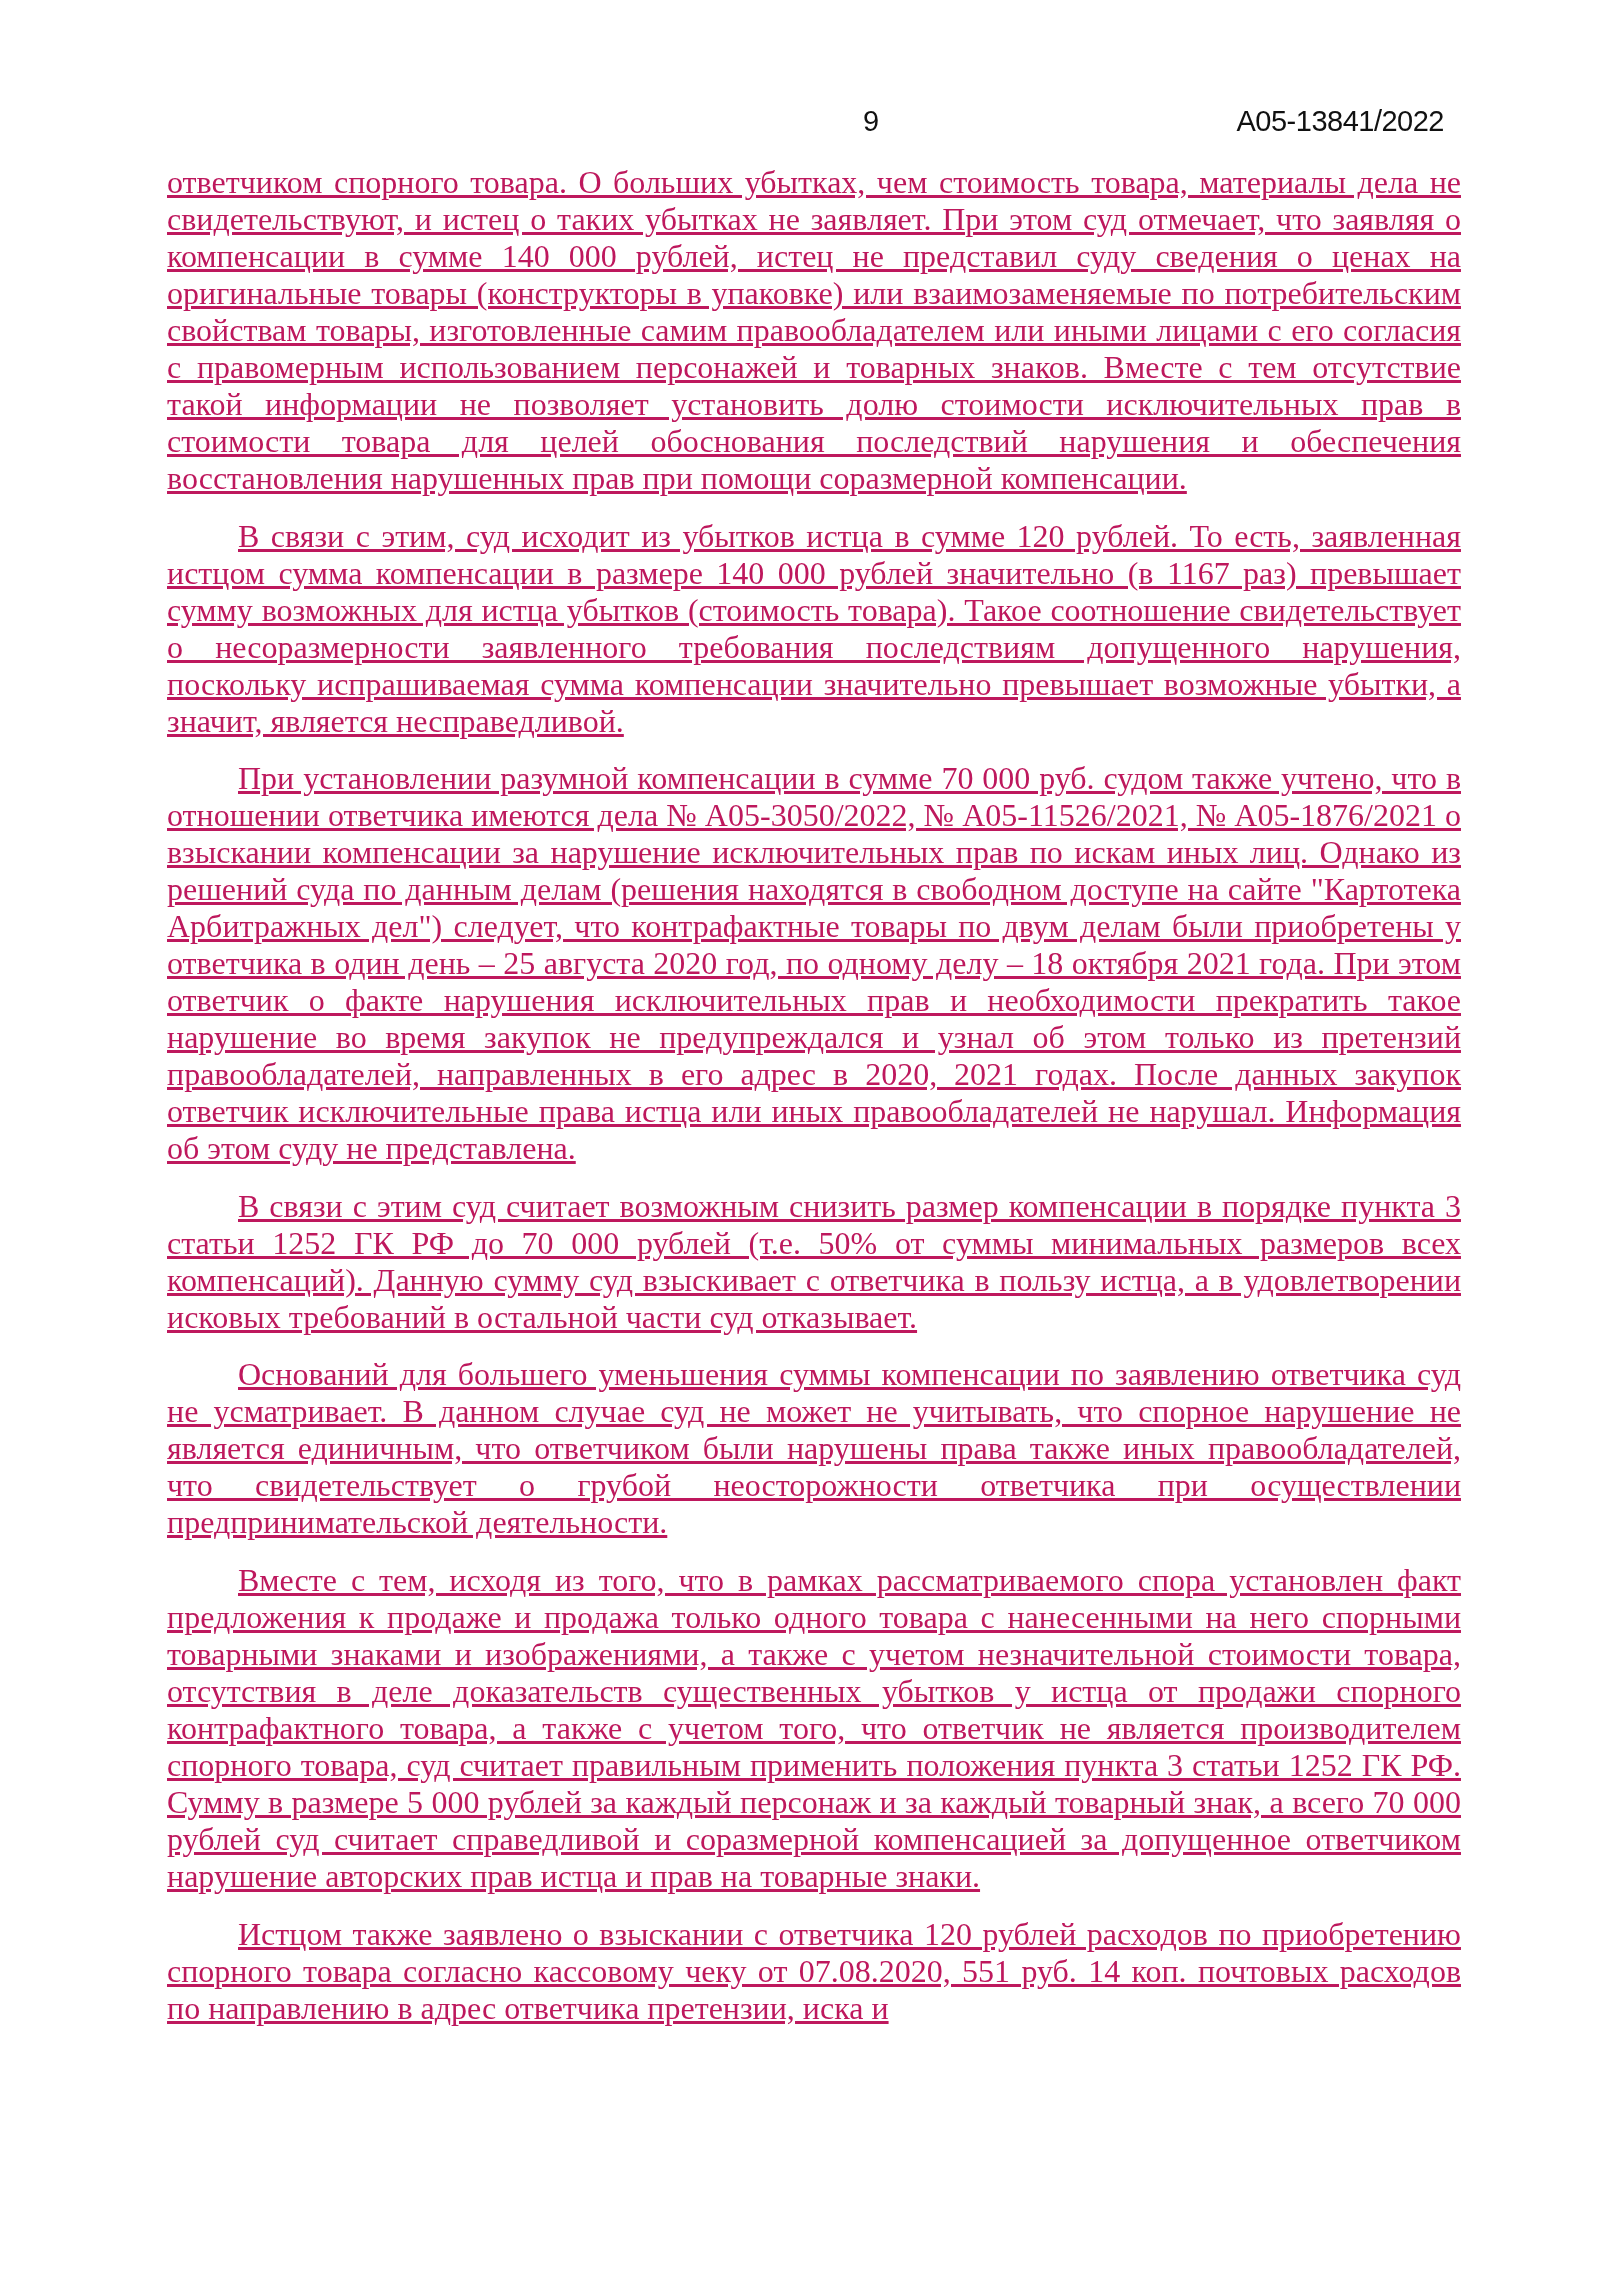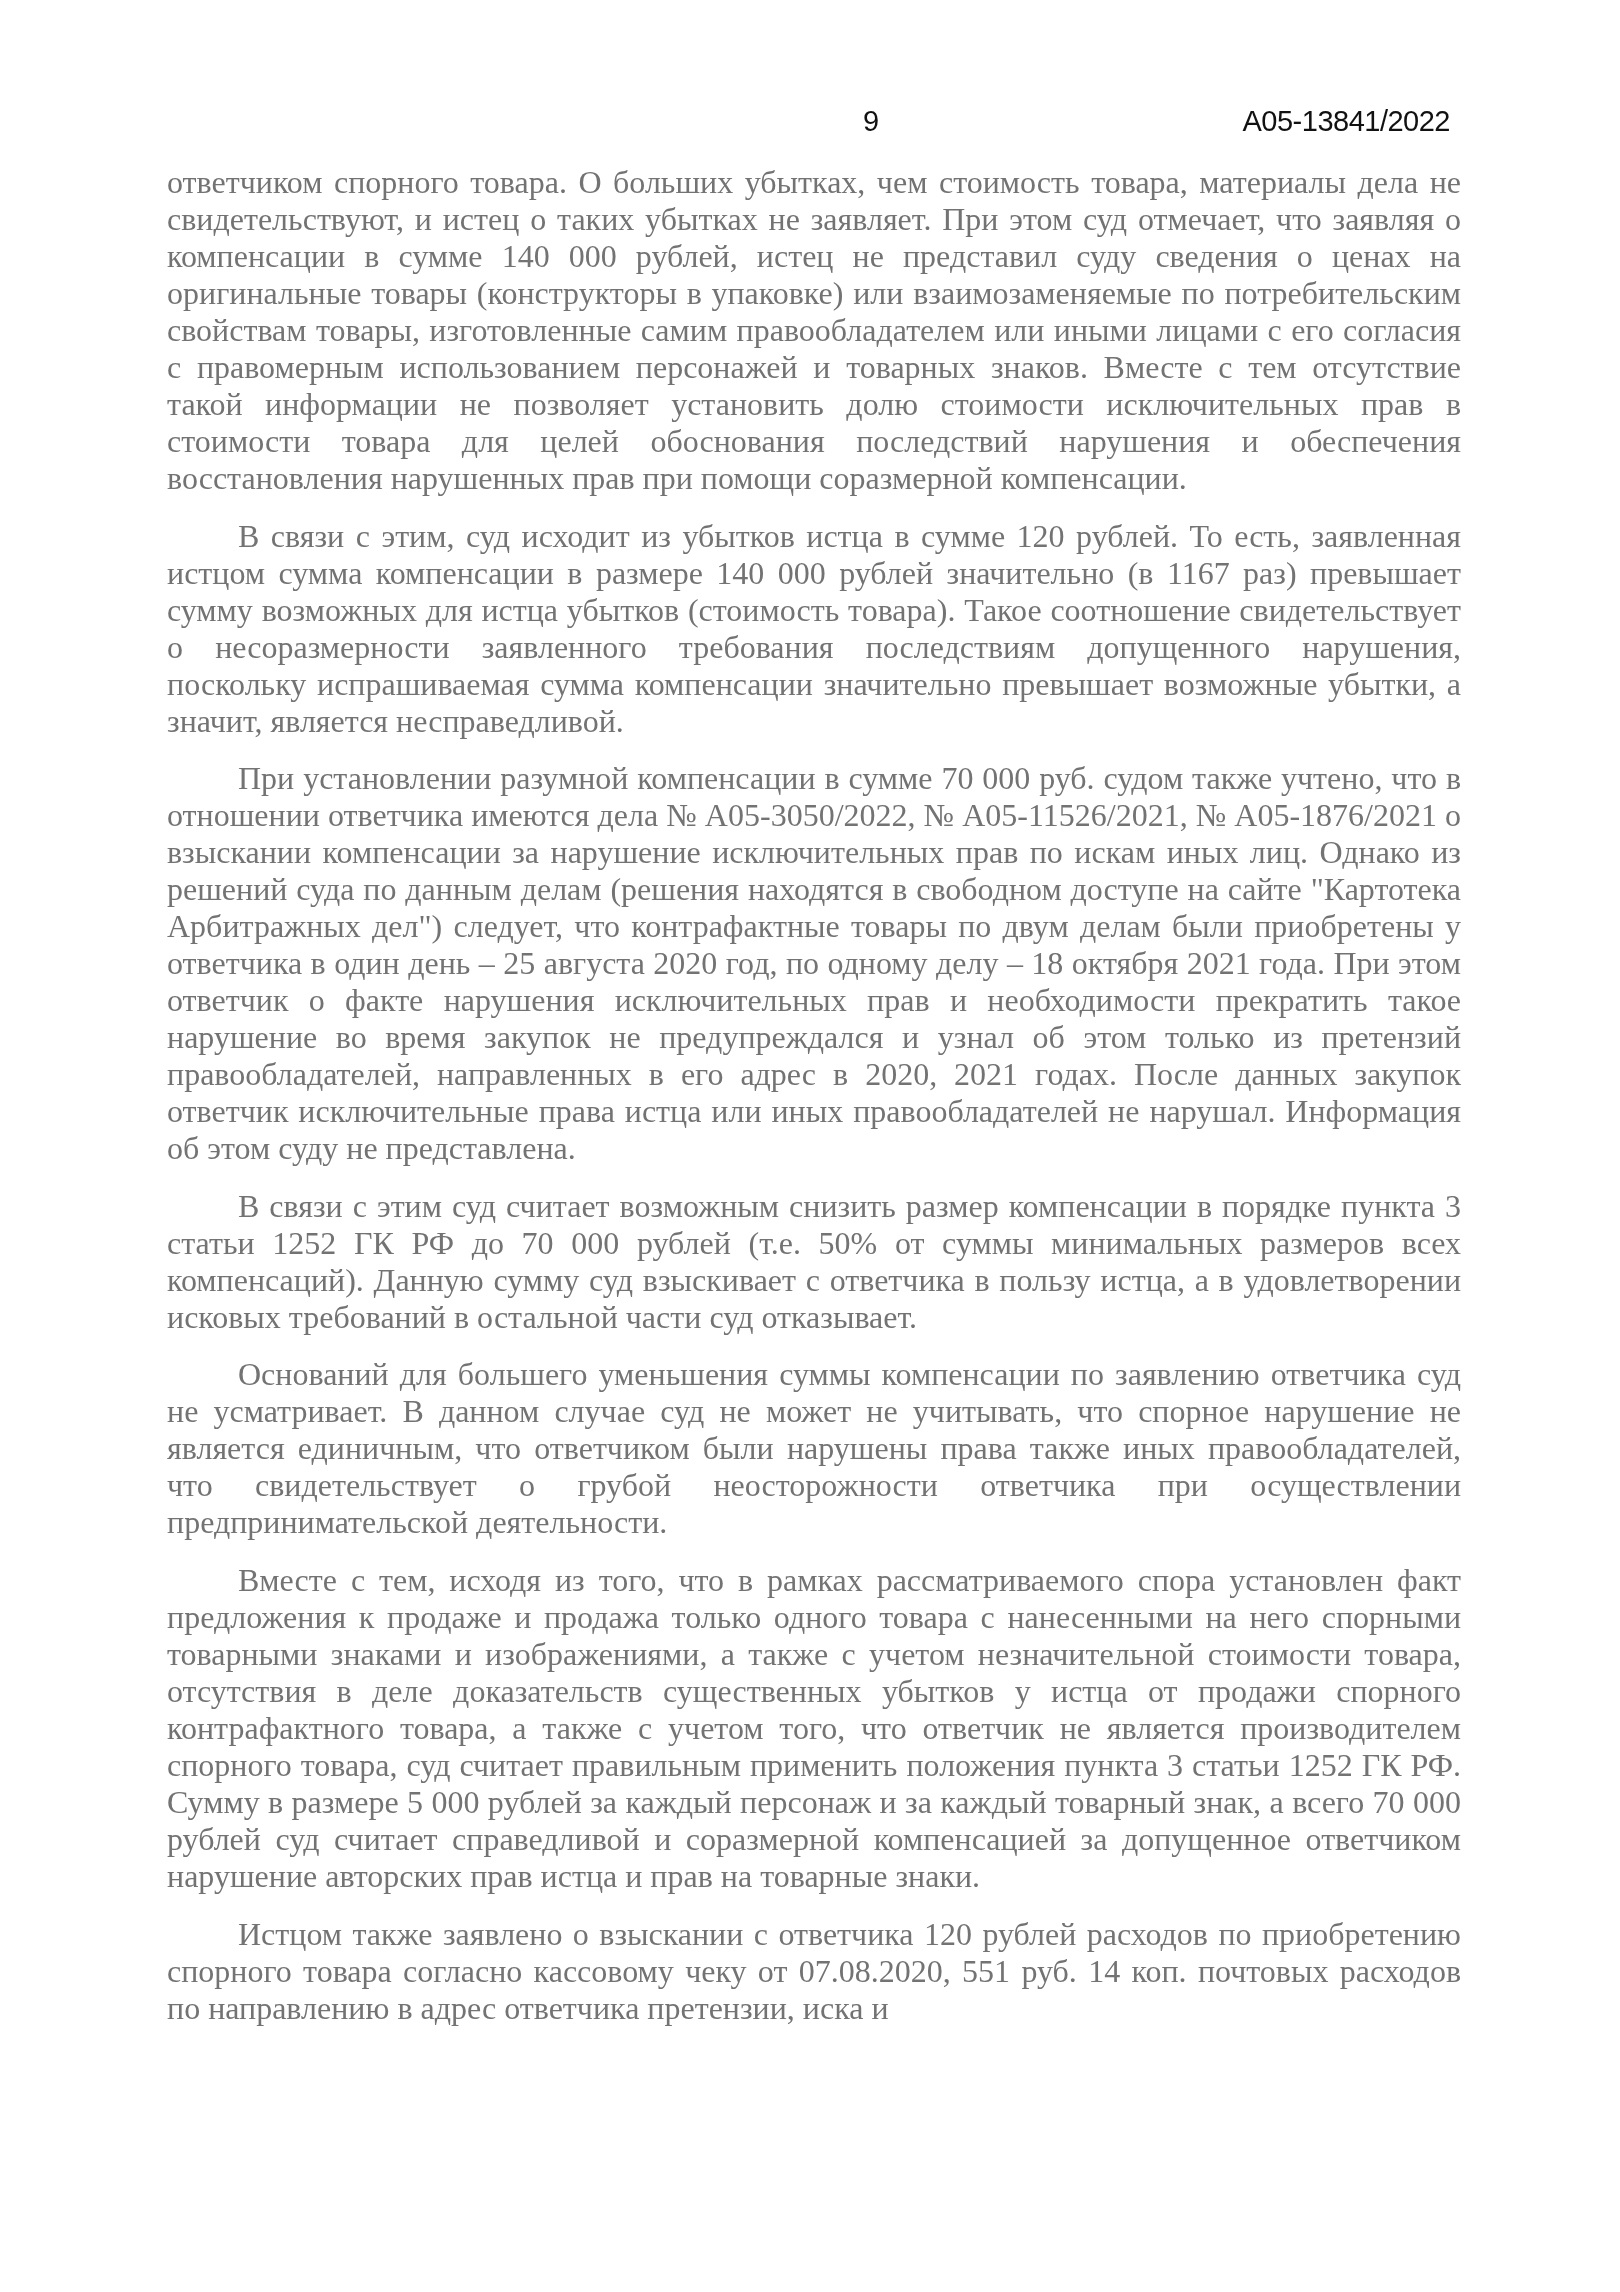--- a/index.html
+++ b/index.html
@@ -26,33 +26,34 @@
     line-height: 33px;
     color: #111111;
   }
   .page-num {
     position: absolute;
     left: 696px;
     top: 0;
   }
   .case-num {
     position: absolute;
-    right: 11px;
+    right: 17px;
     top: 0;
     letter-spacing: -0.5px;
   }
   .content {
     position: absolute;
     left: 167px;
     top: 164px;
     width: 1294px;
     font-family: "Liberation Serif", serif;
     font-size: 32px;
     line-height: 37px;
-    color: #737373;
+    color: #be185d;
+    text-decoration: underline;
   }
   .para {
     margin: 0 0 20.6px 0;
     text-align: justify;
     text-indent: 71px;
   }
   .para.continued {
     text-indent: 0;
   }
 </style>

